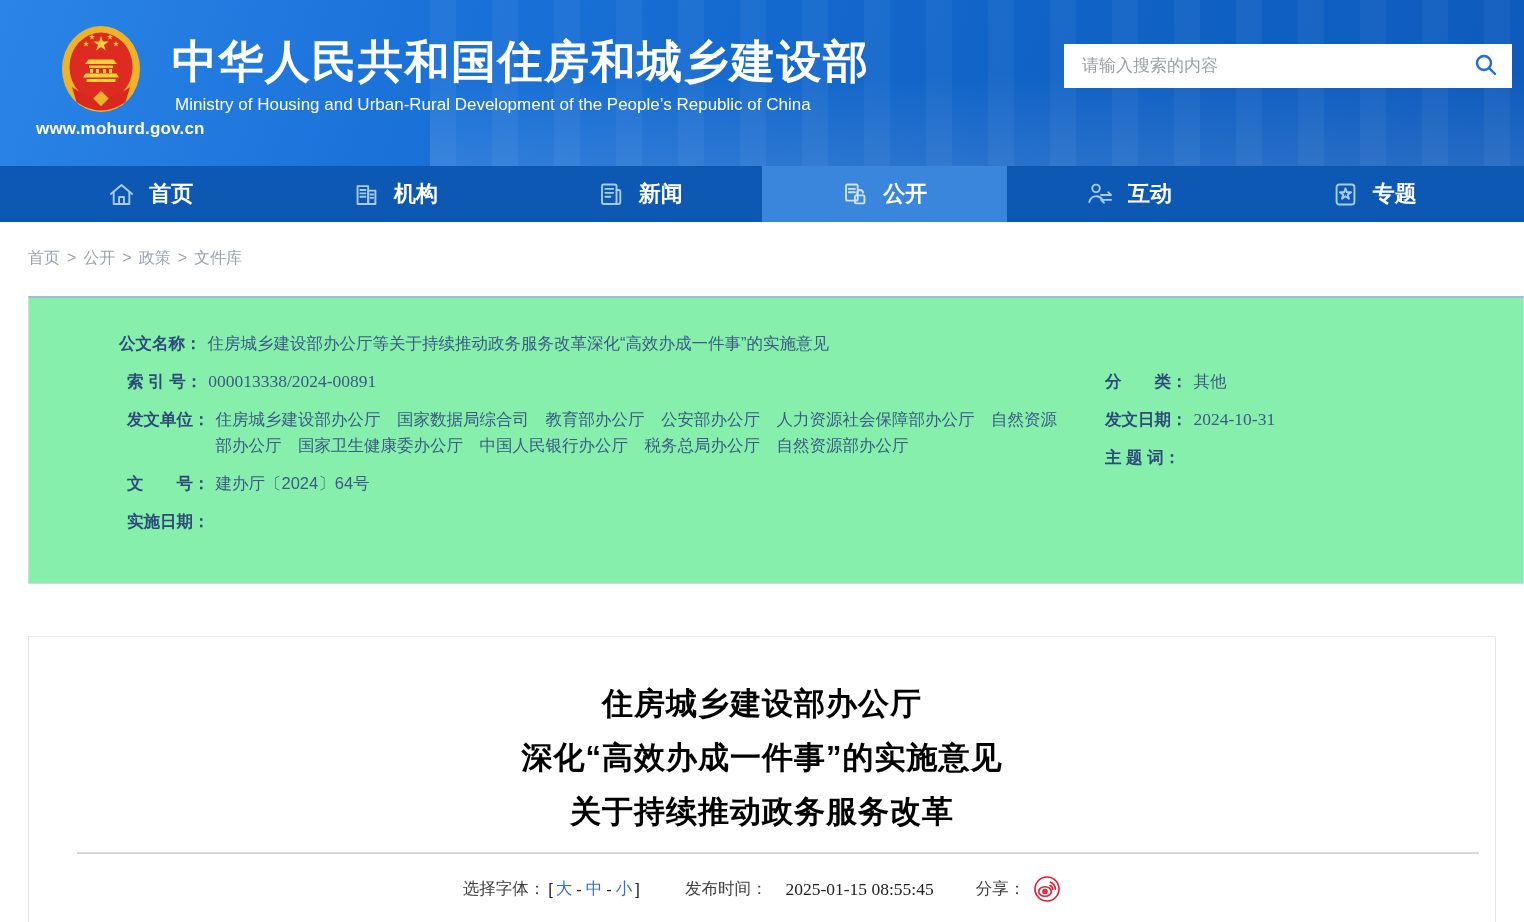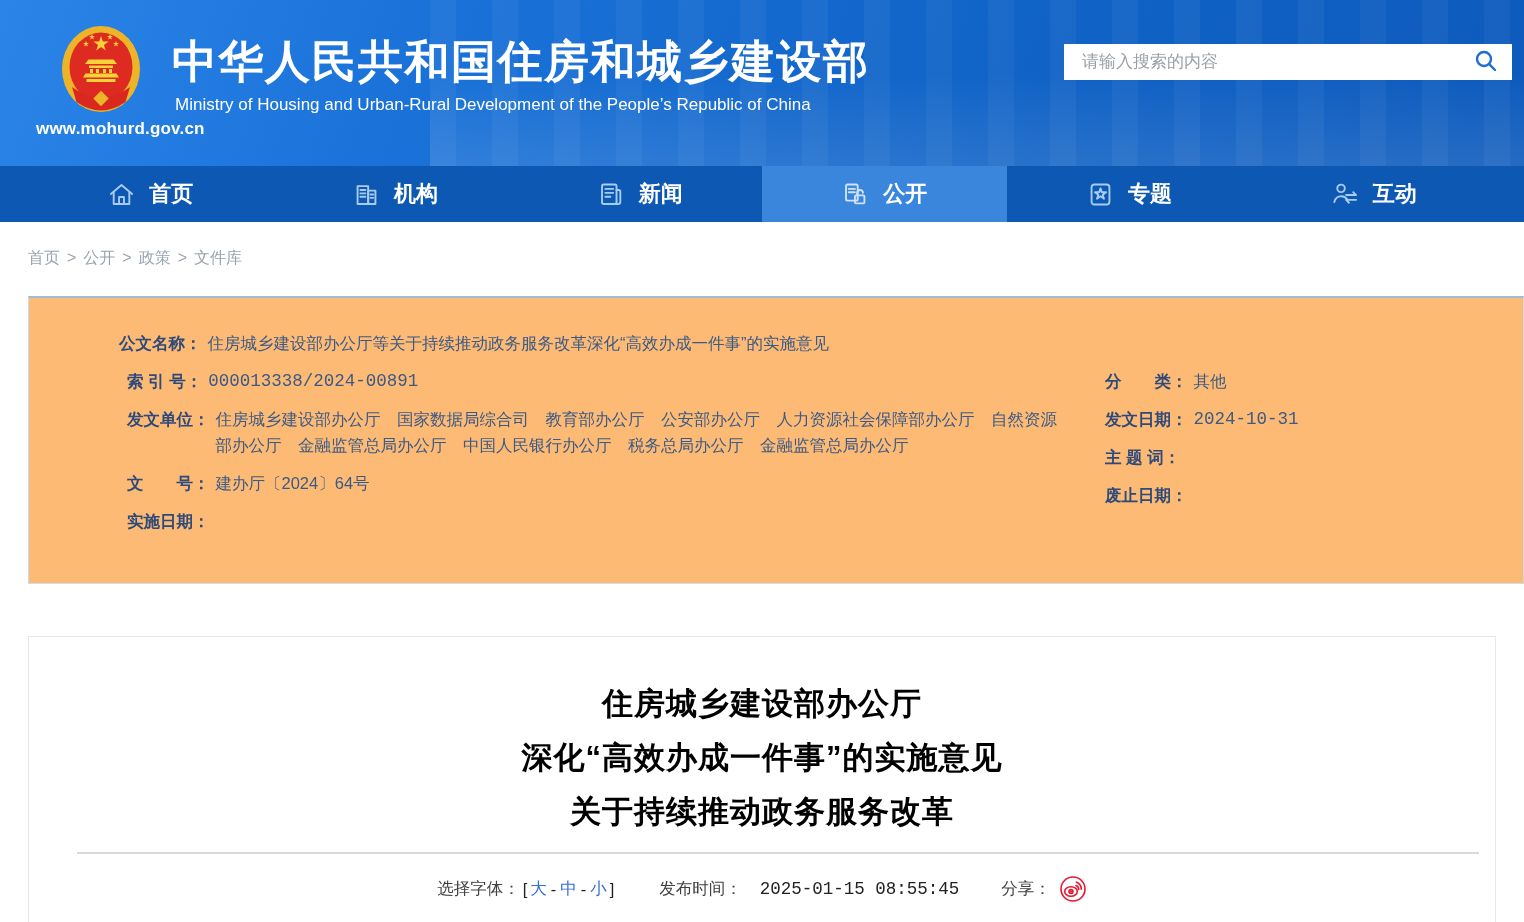--- a/index.html
+++ b/index.html
@@ -13,21 +13,21 @@
     background:
       linear-gradient(0deg, rgba(255,255,255,0.10), rgba(255,255,255,0) 55%),
       repeating-linear-gradient(90deg, rgba(255,255,255,0.045) 0 26px, rgba(255,255,255,0) 26px 62px);
   }
   .emblem { position:absolute; left:60px; top:24px; width:82px; height:92px; }
   .site-url { position:absolute; left:36px; top:119px; color:#fff; font-weight:bold;
     font-size:17px; letter-spacing:.2px; }
   .title-cn { position:absolute; left:172px; top:32px; color:#fff; font-weight:bold;
     font-size:45px; letter-spacing:1.5px; white-space:nowrap; }
   .title-en { position:absolute; left:175px; top:95px; color:#fff; font-size:17px; white-space:nowrap; }
-  .search-box { position:absolute; right:12px; top:44px; width:448px; height:36px;
+  .search-box { position:absolute; right:12px; top:44px; width:448px; height:44px;
     background:#fff; display:flex; align-items:center;margin-left:21px; }
   .search-box input { flex:1; height:100%; border:none; outline:none; padding:0 10px 0 18px;
     font-size:17px; color:#333; font-family:"Liberation Sans", sans-serif; }
   .search-box input::placeholder { color:#9aa0a6; }
   .search-btn { width:52px; height:100%; border:none; background:#fff; cursor:pointer;
     display:flex; align-items:center; justify-content:center; }
 
   
   .main-nav { height:56px; background:#0d58b2; }
   .nav-inner { height:100%; margin:0 28px; display:flex; }
@@ -36,26 +36,26 @@
   .nav-item.active { background:#3a86dc; }
   .nav-icon { display:flex; }
 
   
   .breadcrumb { margin:26px 28px 0; font-size:16px; color:#98a2ae; height:22px; }
   .crumb { color:#98a2ae; cursor:pointer; text-decoration:none; }
   .crumb-sep { margin:0 7px; }
 
   
   .meta-box { margin:26px 0 0 28px; width:1496px; height:288px;
-    background:#fdba74; border:1px solid #cddcec; border-top:2px solid #9fbed6;
+    background:#86efac; border:1px solid #cddcec; border-top:2px solid #9fbed6;
     padding:32px 40px 0 90px; }
   .meta-row { display:flex; margin-bottom:12px; font-size:16.5px; line-height:26px; }
   .meta-label { color:#2d4a7a; font-weight:bold; white-space:pre; flex:none; }
   .meta-value { color:#3b5a86; padding-left:6px; }
-  .serif { font-family:Liberation Mono, monospace; font-size:17.5px; }
+  .serif { font-family:Liberation Serif, serif; font-size:17.5px; }
   .meta-cols { display:flex;margin-left:8px; }
   .meta-left { width:930px; }
   .meta-right { flex:1; padding-left:48px; }
 
   
   .article-box { margin:52px 28px 0; width:1468px; height:420px;
     background:#fff; border:1px solid #e7e7e7; padding-top:40px; }
   .article-title { text-align:center; font-weight:bold; color:#000;
     font-size:31px; line-height:54px; letter-spacing:1px; }
   .article-divider { margin:13px 16px 0 48px; border-top:2px solid #d9d9d9; }
@@ -161,60 +161,60 @@
           <path d="M14.5 13.8 v-2.3 a2.6 2.6 0 0 1 5.2 0"></path>
         </svg>
       </span>
       <span>公开</span>
     </div>
 
 
     <div class="nav-item">
       <span class="nav-icon">
         <svg width="29" height="29" viewBox="0 0 26 26" fill="none" stroke="#a8cbf1" stroke-width="1.7" stroke-linecap="round" stroke-linejoin="round">
-          <rect x="5" y="4" width="16" height="18" rx="2.5"></rect>
-          <path d="M13,7.5 L14.2,11 L18,11 L15,13.2 L16.1,16.8 L13,14.6 L9.9,16.8 L11,13.2 L8,11 L11.8,11 Z"></path>
-        </svg>
-      </span>
-      <span>专题</span>
-    </div>
-
-    <div class="nav-item">
-      <span class="nav-icon">
-        <svg width="29" height="29" viewBox="0 0 26 26" fill="none" stroke="#a8cbf1" stroke-width="1.7" stroke-linecap="round" stroke-linejoin="round">
           <circle cx="9" cy="7.5" r="3.4"></circle>
           <path d="M3 19.8 a6.3 6.3 0 0 1 11.5 -2.3"></path>
           <path d="M13.5 13.5 h9 l-2.6 -2.6"></path>
             <path d="M22.5 17.8 h-9 l2.6 2.6"></path>
         </svg>
       </span>
       <span>互动</span>
     </div>
 
+    <div class="nav-item">
+      <span class="nav-icon">
+        <svg width="29" height="29" viewBox="0 0 26 26" fill="none" stroke="#a8cbf1" stroke-width="1.7" stroke-linecap="round" stroke-linejoin="round">
+          <rect x="5" y="4" width="16" height="18" rx="2.5"></rect>
+          <path d="M13,7.5 L14.2,11 L18,11 L15,13.2 L16.1,16.8 L13,14.6 L9.9,16.8 L11,13.2 L8,11 L11.8,11 Z"></path>
+        </svg>
+      </span>
+      <span>专题</span>
+    </div>
+
   </div>
 </nav>
 
 <div class="breadcrumb">
   <a class="crumb">首页</a><span class="crumb-sep">&gt;</span><a class="crumb">公开</a><span class="crumb-sep">&gt;</span><a class="crumb">政策</a><span class="crumb-sep">&gt;</span><a class="crumb">文件库</a>
 </div>
 
 <section class="meta-box">
   <div class="meta-row">
     <span class="meta-label">公文名称：</span>
     <span class="meta-value">住房城乡建设部办公厅等关于持续推动政务服务改革深化“高效办成一件事”的实施意见</span>
   </div>
   <div class="meta-cols">
     <div class="meta-left">
       <div class="meta-row">
         <span class="meta-label">索 引 号：</span>
         <span class="meta-value serif">000013338/2024-00891</span>
       </div>
       <div class="meta-row">
         <span class="meta-label">发文单位：</span>
-        <span class="meta-value">住房城乡建设部办公厅　国家数据局综合司　教育部办公厅　公安部办公厅　人力资源社会保障部办公厅　自然资源部办公厅　金融监管总局办公厅　中国人民银行办公厅　税务总局办公厅　金融监管总局办公厅</span>
+        <span class="meta-value">住房城乡建设部办公厅　国家数据局综合司　教育部办公厅　公安部办公厅　人力资源社会保障部办公厅　自然资源部办公厅　国家卫生健康委办公厅　中国人民银行办公厅　税务总局办公厅　自然资源部办公厅</span>
       </div>
       <div class="meta-row">
         <span class="meta-label">文　　号：</span>
         <span class="meta-value">建办厅〔2024〕64号</span>
       </div>
       <div class="meta-row">
         <span class="meta-label">实施日期：</span>
         <span class="meta-value"></span>
       </div>
     </div>
@@ -222,24 +222,20 @@
       <div class="meta-row">
         <span class="meta-label">分　　类：</span>
         <span class="meta-value">其他</span>
       </div>
       <div class="meta-row">
         <span class="meta-label">发文日期：</span>
         <span class="meta-value serif">2024-10-31</span>
       </div>
       <div class="meta-row">
         <span class="meta-label">主 题 词：</span>
-        <span class="meta-value"></span>
-      </div>
-      <div class="meta-row">
-        <span class="meta-label">废止日期：</span>
         <span class="meta-value"></span>
       </div>
     </div>
   </div>
 </section>
 
 <section class="article-box">
   <h2 class="article-title">
     <div>住房城乡建设部办公厅</div>
     <div>深化“高效办成一件事”的实施意见</div>

